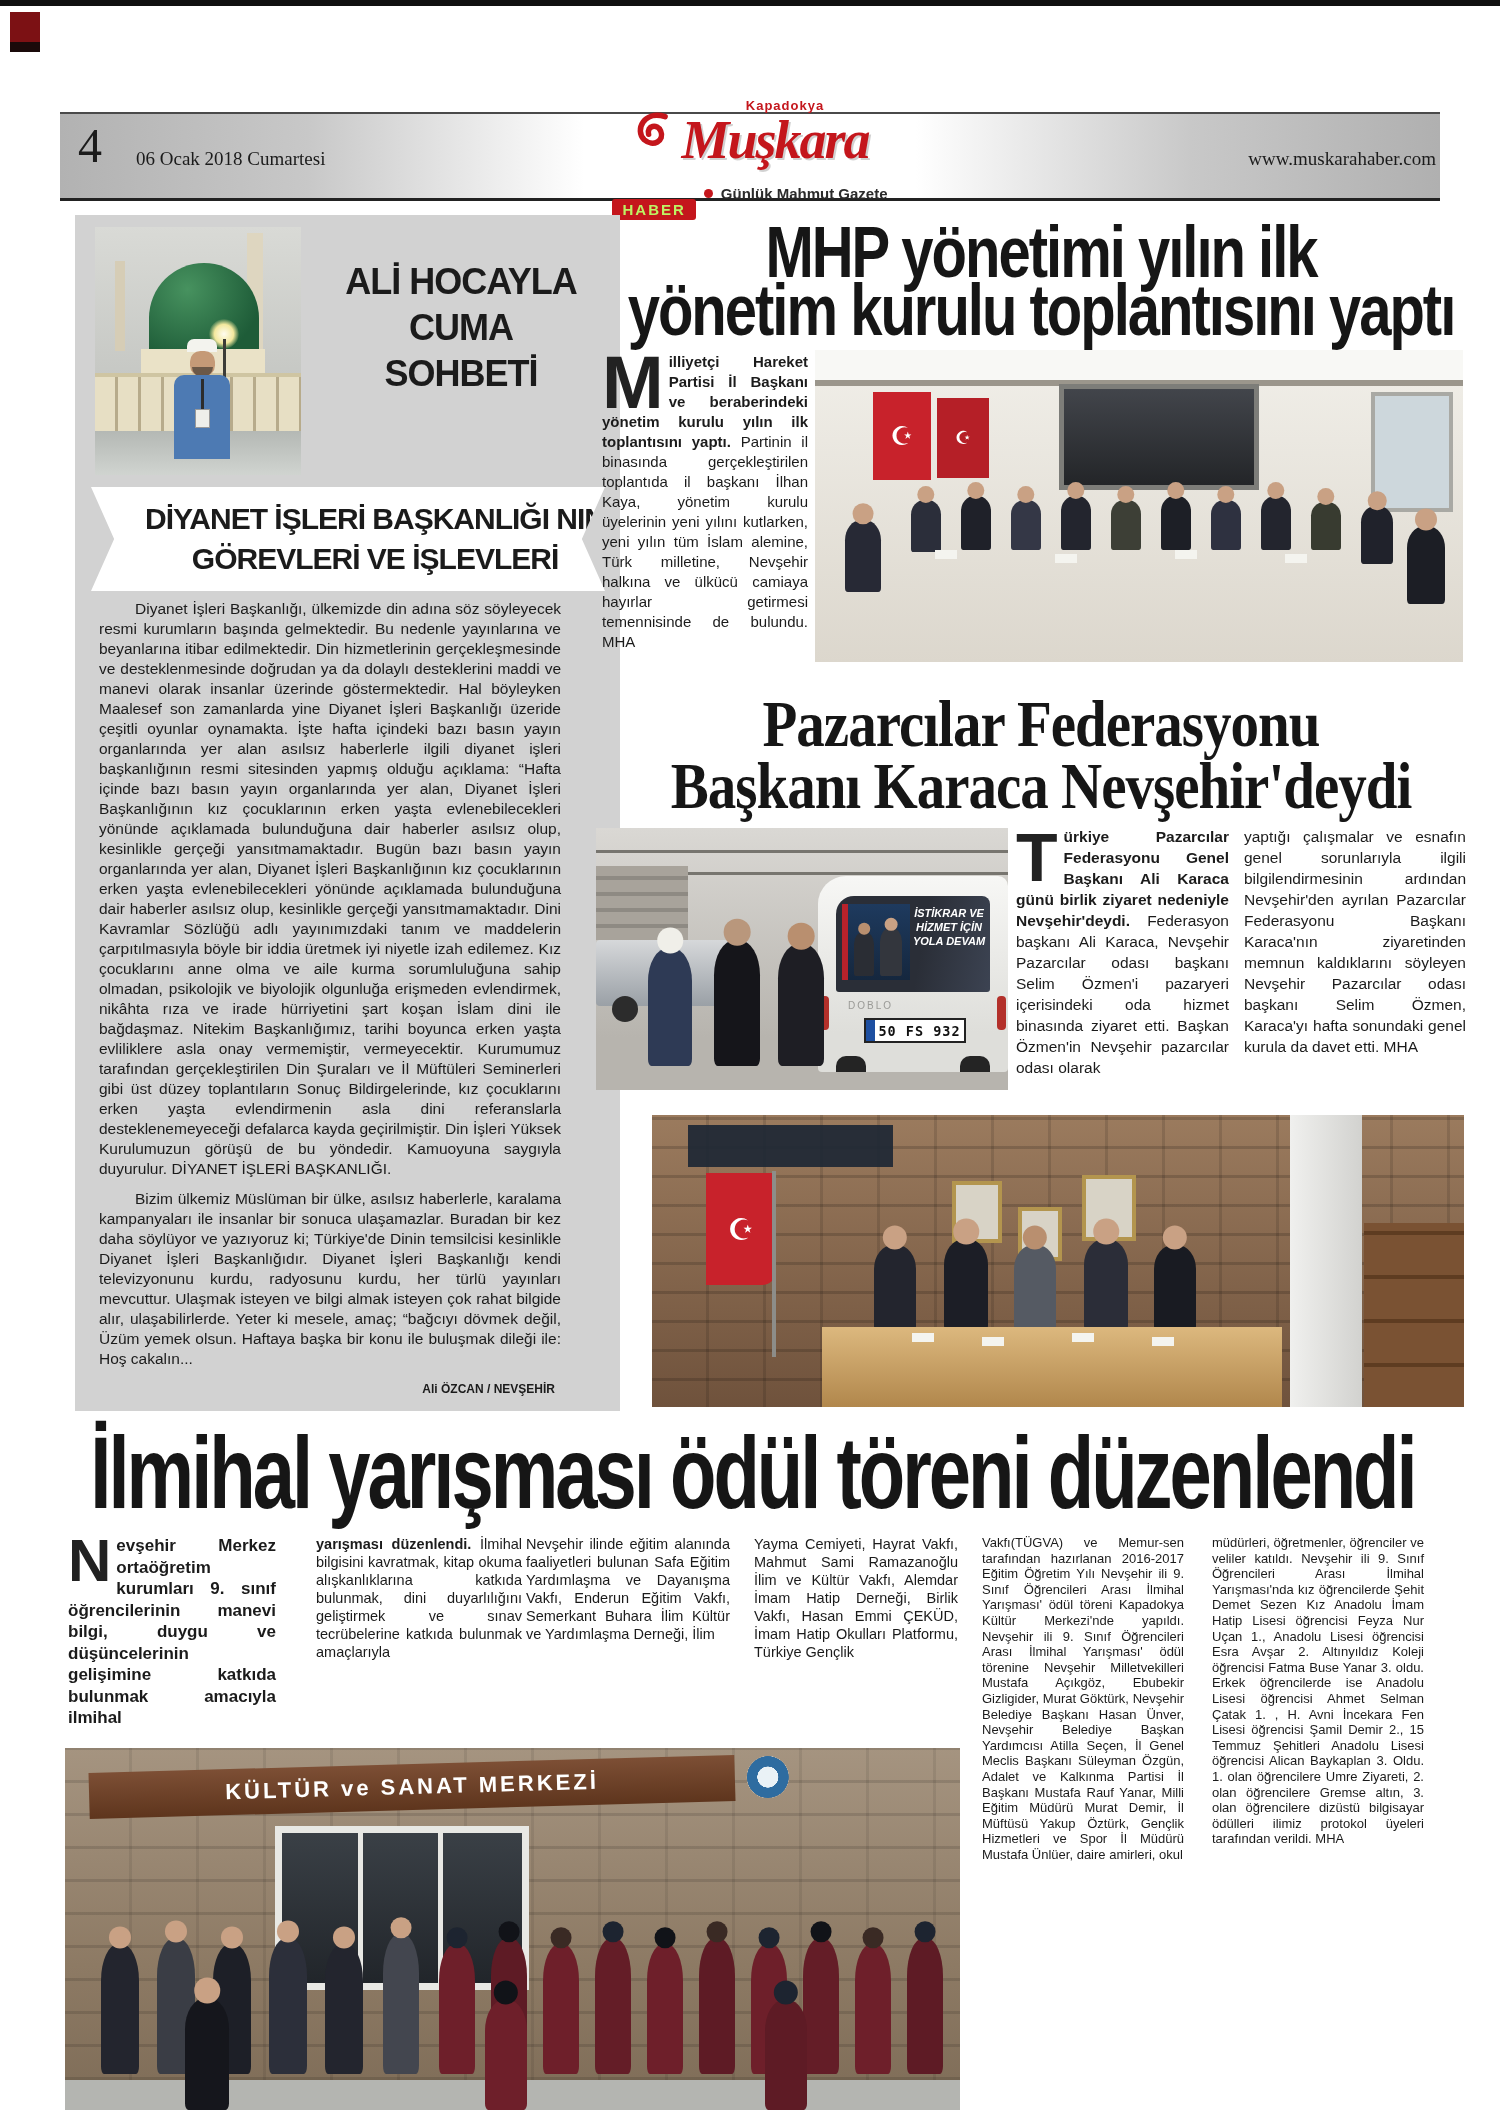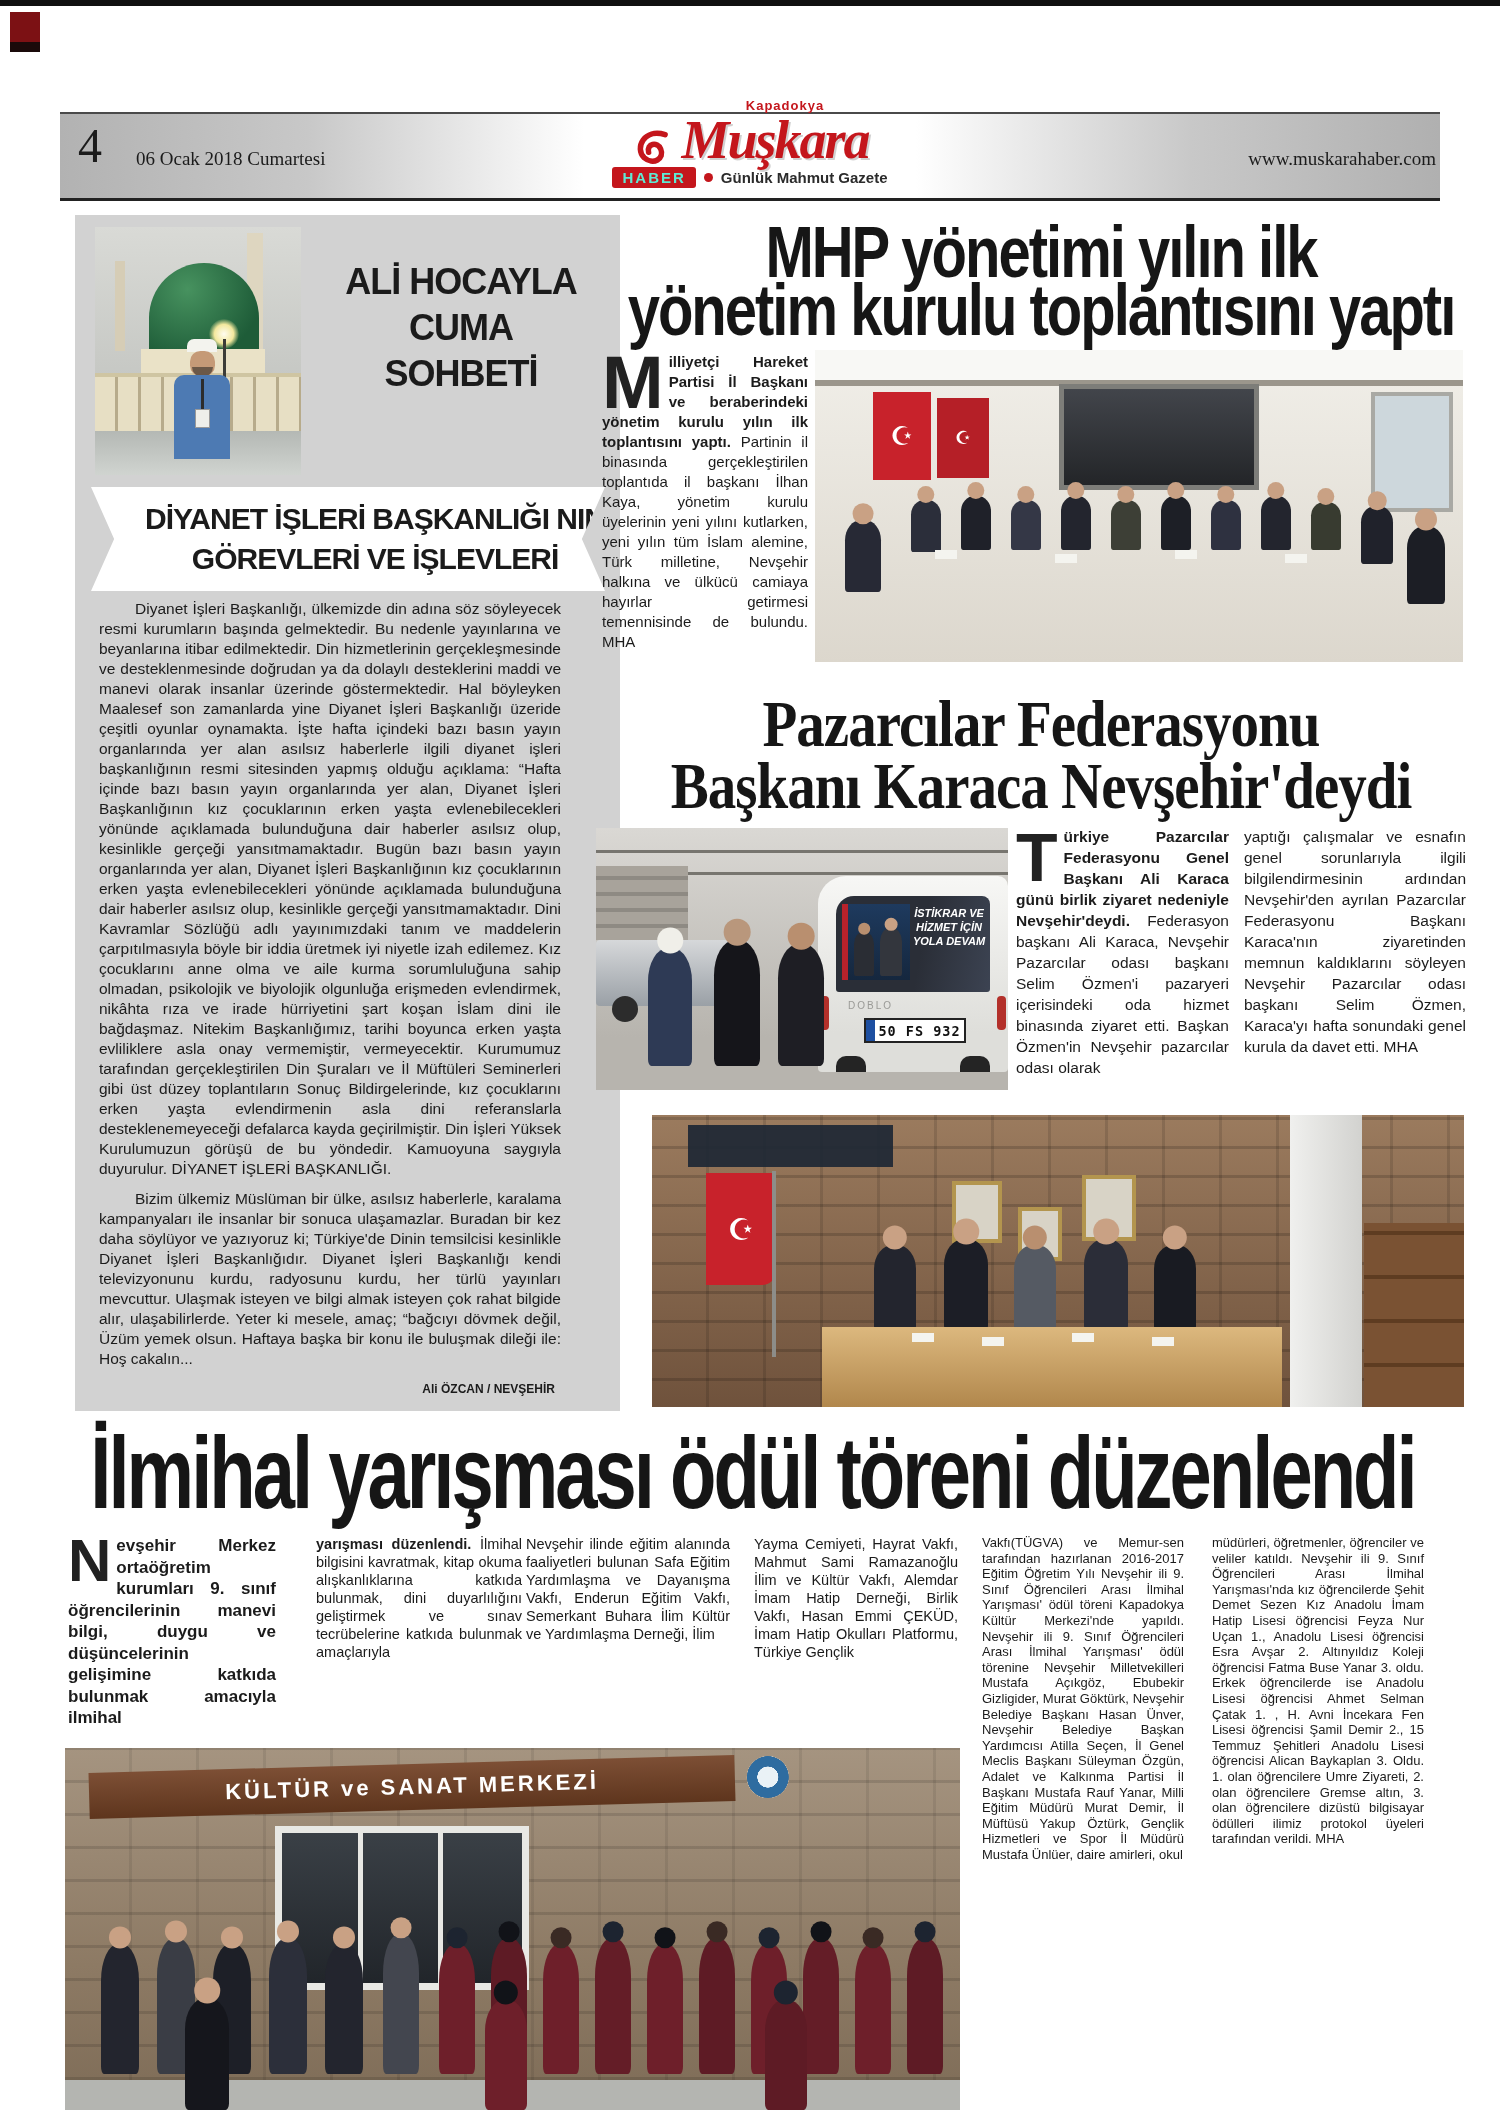--- a/index.html
+++ b/index.html
@@ -10,25 +10,25 @@
   .topbar{position:absolute;left:0;top:0;width:1500px;height:6px;background:#101010;}
   .corner-mark{position:absolute;left:10px;top:12px;width:30px;height:30px;background:#7c1114;border-bottom:10px solid #1a0a0a;}
   .masthead{position:absolute;left:60px;top:112px;width:1380px;height:84px;
      background:linear-gradient(90deg,#b2b2b2 0%,#c8c8c8 18%,#ffffff 38%,#ffffff 62%,#c8c8c8 82%,#b0b0b0 100%);
      border-top:2px solid #4a4a4a;border-bottom:3px solid #222;}
   .pageno{position:absolute;left:18px;top:4px;font-family:"Liberation Serif",serif;font-size:48px;font-weight:400;}
   .issue-date{position:absolute;left:76px;top:34px;font-family:"Liberation Serif",serif;font-size:19px;}
   .website{position:absolute;right:4px;top:34px;font-family:"Liberation Serif",serif;font-size:19px;}
   .logo{position:absolute;left:50%;top:-16px;transform:translateX(-50%);text-align:center;width:360px;}
   .logo-region{color:#c4161c;font-size:13px;font-weight:bold;letter-spacing:1px;margin-left:70px;}
-  .logo-mainrow{display:flex;align-items:flex-end;justify-content:center;gap:6px;margin-top:-4px;}
+  .logo-mainrow{display:flex;align-items:flex-start;justify-content:center;gap:6px;margin-top:-4px;}
   .logo-title{color:#c4161c;font-family:"Liberation Serif",serif;font-style:italic;font-weight:bold;
       font-size:54px;letter-spacing:-2px;text-shadow:2px 2px 0 rgba(0,0,0,.18);}
   .logo-botrow{display:flex;align-items:center;justify-content:center;gap:8px;margin-top:-4px;}
-  .haber-box{background:#c4161c;color:#5eead4;font-weight:bold;font-size:15px;letter-spacing:2px;padding:2px 10px;border-radius:3px;}
+  .haber-box{background:#c4161c;color:#bef264;font-weight:bold;font-size:15px;letter-spacing:2px;padding:2px 10px;border-radius:3px;margin-top:32px;}
   .red-dot{width:9px;height:9px;border-radius:50%;background:#c4161c;}
   .tagline{color:#2b2b2b;font-weight:bold;font-size:15px;}
 
   
   .cond{display:inline-block;transform-origin:50% 0;white-space:nowrap;}
   .sy115{transform:scaleY(1.15);} .sy125{transform:scaleY(1.25);} .sy135{transform:scaleY(1.35);}
   .hl-sans{font-weight:bold;letter-spacing:-2px;color:#161616;}
   .hl-serif{font-family:"Liberation Serif",serif;font-weight:bold;letter-spacing:-1px;color:#161616;}
   .just{text-align:justify;}
   .dc{float:left;font-weight:bold;color:#222;}

